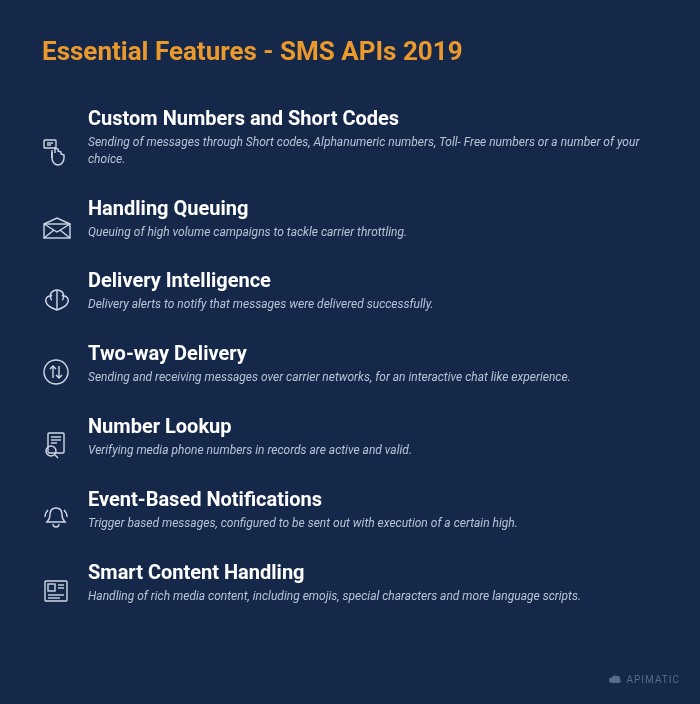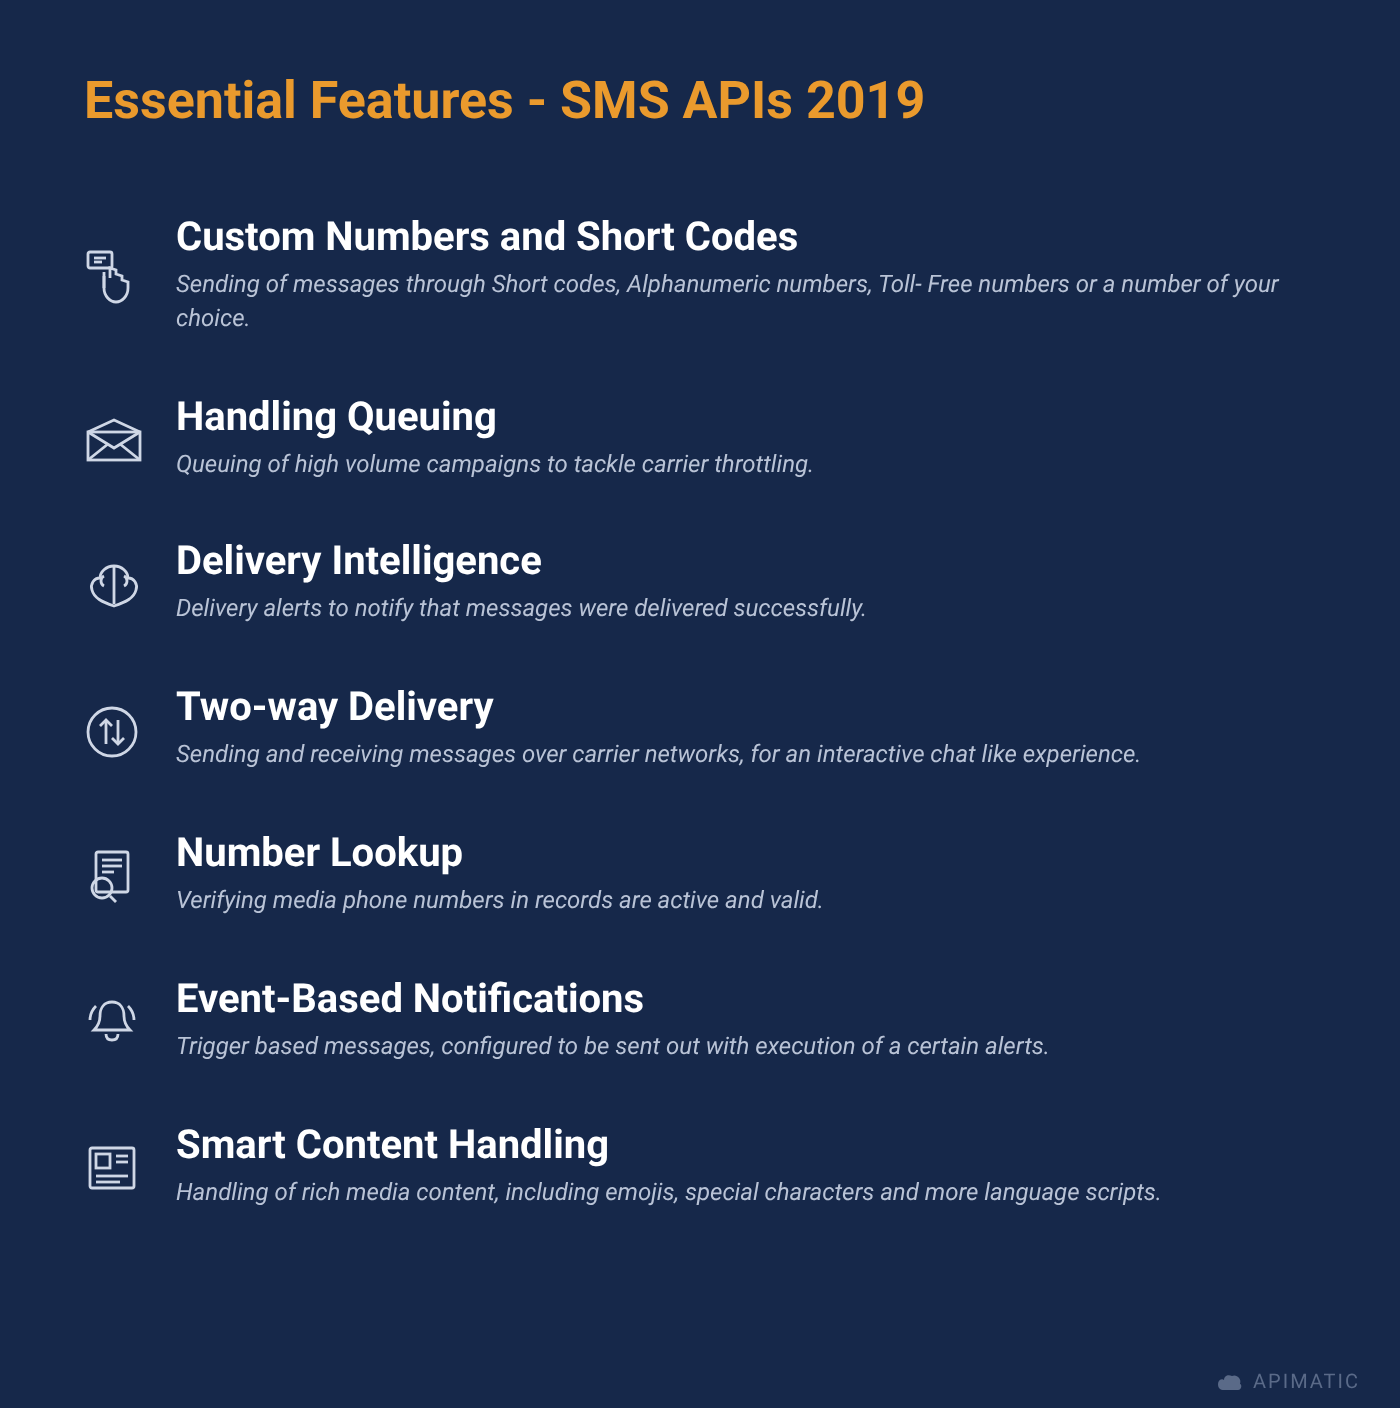--- a/index.html
+++ b/index.html
@@ -14,21 +14,21 @@
   }
   .title {
     color: #ea9a2d;
     font-size: 26px;
     font-weight: 700;
     text-align: left;
     margin-bottom: 40px;
   }
   .feature {
     display: flex;
-    align-items: center;
+    align-items: flex-end;
     margin-bottom: 28px;
   }
   .icon-wrap {
     width: 46px;
     flex-shrink: 0;
     display: flex;
     align-items: flex-start;
     justify-content: flex-start;
     margin-top: 4px;
   }
@@ -46,21 +46,21 @@
   }
   .f-desc {
     font-size: 12px;
     color: #b9c3d6;
     line-height: 1.4;
     max-width: 560px;
     font-style: italic;
   }
   .footer {
     position: absolute;
-    bottom: 7px;
+    bottom: 19px;
     right: 20px;
     font-size: 10px;
     letter-spacing: 1px;
     color: #5a6a88;
     display: flex;
     align-items: center;
     gap: 5px;
   }
   .footer-icon {
     width: 14px;
@@ -157,21 +157,21 @@
   <div class="icon-wrap">
     <svg width="28" height="28" viewBox="0 0 28 28">
       <path d="M14 4 c-4 0-6 3-6 7 c0 4-2 6-3 7 h18 c-1-1-3-3-3-7 c0-4-2-7-6-7 z"></path>
       <path d="M11 20 c0 2 1 3 3 3 s3-1 3-3"></path>
       <path d="M6 6 c-2 2-3 4-3 7"></path>
       <path d="M22 6 c2 2 3 4 3 7"></path>
     </svg>
   </div>
   <div class="text-col">
     <div class="f-title">Event-Based Notifications</div>
-    <div class="f-desc">Trigger based messages, configured to be sent out with execution of a certain alerts.</div>
+    <div class="f-desc">Trigger based messages, configured to be sent out with execution of a certain high.</div>
   </div>
 </div>
 
 <div class="feature">
   <div class="icon-wrap">
     <svg width="28" height="26" viewBox="0 0 28 26">
       <rect x="3" y="3" width="22" height="20" rx="1"></rect>
       <rect x="6" y="6" width="7" height="7"></rect>
       <line x1="16" y1="7" x2="22" y2="7"></line>
       <line x1="16" y1="10" x2="22" y2="10"></line>

